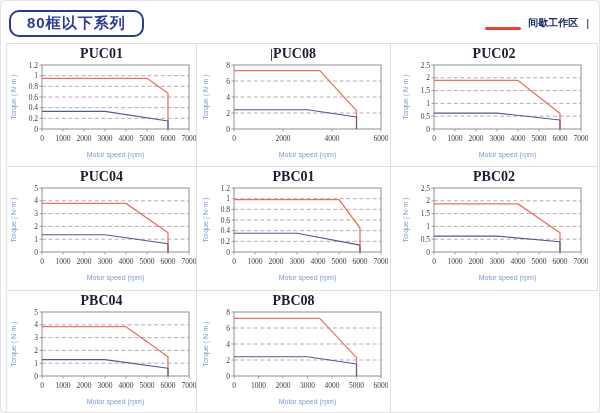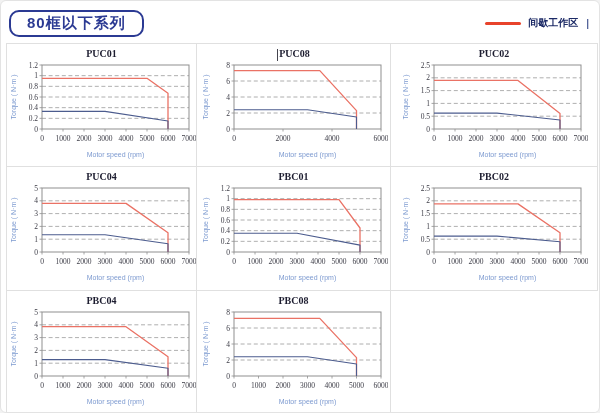--- a/index.html
+++ b/index.html
@@ -2,33 +2,33 @@
 <html><head>
 <meta charset="utf-8">
 <style>
   html,body{margin:0;padding:0;background:#f2f2f2;font-family:"Liberation Sans",sans-serif;}
   .page{width:600px;height:413px;background:#ffffff;border:1px solid #e3e3e3;border-radius:6px;
         box-sizing:border-box;overflow:hidden;position:relative;}
   .header{display:flex;justify-content:space-between;align-items:center;padding:7px 10px 3px 8px;height:30px;}
   .badge{border:2px solid #2b3a93;border-radius:10px;padding:2px 16px;color:#2b3a93;
          font-weight:bold;font-size:15px;letter-spacing:1px;background:#fff;}
   .legend{display:flex;align-items:center;gap:8px;}
-  .legend-item{display:flex;align-items:center;gap:7px;}
+  .legend-item{display:flex;align-items:flex-end;gap:7px;}
   .legend-swatch{width:36px;height:3px;border-radius:2px;display:inline-block;}
   .legend-label{font-size:10px;font-weight:bold;color:#1c2a66;}
   .legend-sep{color:#54639a;font-size:10px;font-weight:bold;}
   .grid{display:grid;grid-template-columns:191px 194px 207px;grid-template-rows:124px 124px 124px;
         margin-left:5px;margin-top:2px;}
   .cell{box-sizing:border-box;border-right:1px solid #e0e0e0;border-bottom:1px solid #e0e0e0;
         display:flex;flex-direction:column;align-items:center;padding-top:2px;background:#fff;}
   .cell.r0{border-top:1px solid #e0e0e0;}
   .cell.c0{border-left:1px solid #e0e0e0;}
   .cell.empty{border:none;}
   .chart-title{height:15px;line-height:15px;font-family:"Liberation Serif",serif;font-weight:bold;
-               font-size:10px;color:#1d1d30;display:flex;align-items:flex-end;}
+               font-size:14px;color:#1d1d30;display:flex;align-items:flex-end;}
   .text-cursor{display:inline-block;width:1px;height:12px;background:#44444e;margin-right:1px;}
   svg text{font-family:"Liberation Serif",serif;}
   .tick-label{font-size:7.5px;fill:#3c3c46;}
   .axis-label{font-size:7px;fill:#7d9ad0;font-family:"Liberation Sans",sans-serif;}
 </style>
 </head>
 <body>
 
 <div class="page">
   <div class="header">

